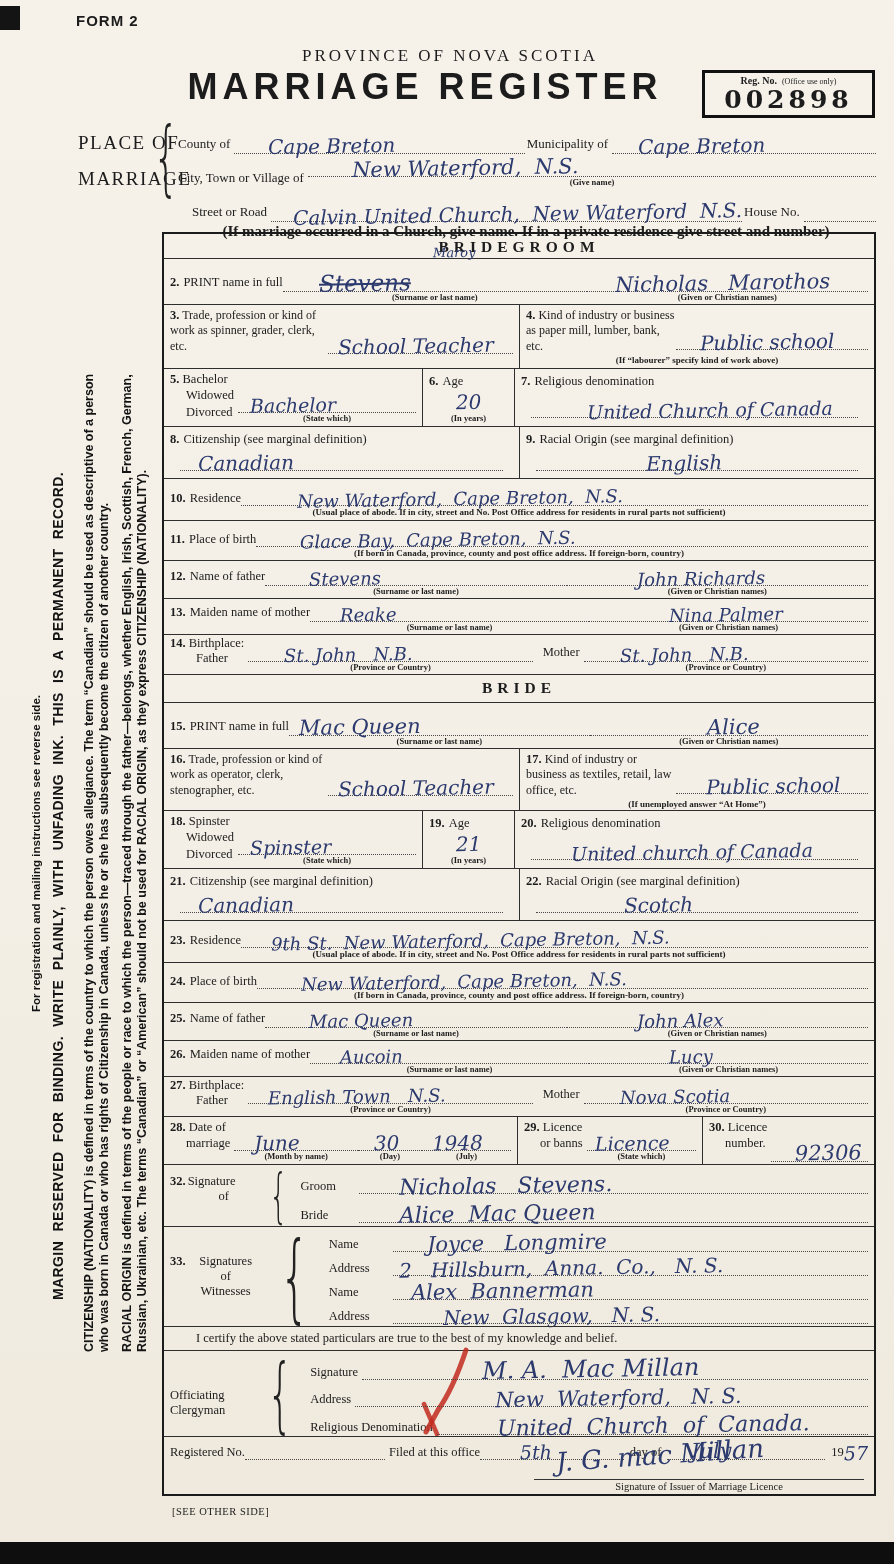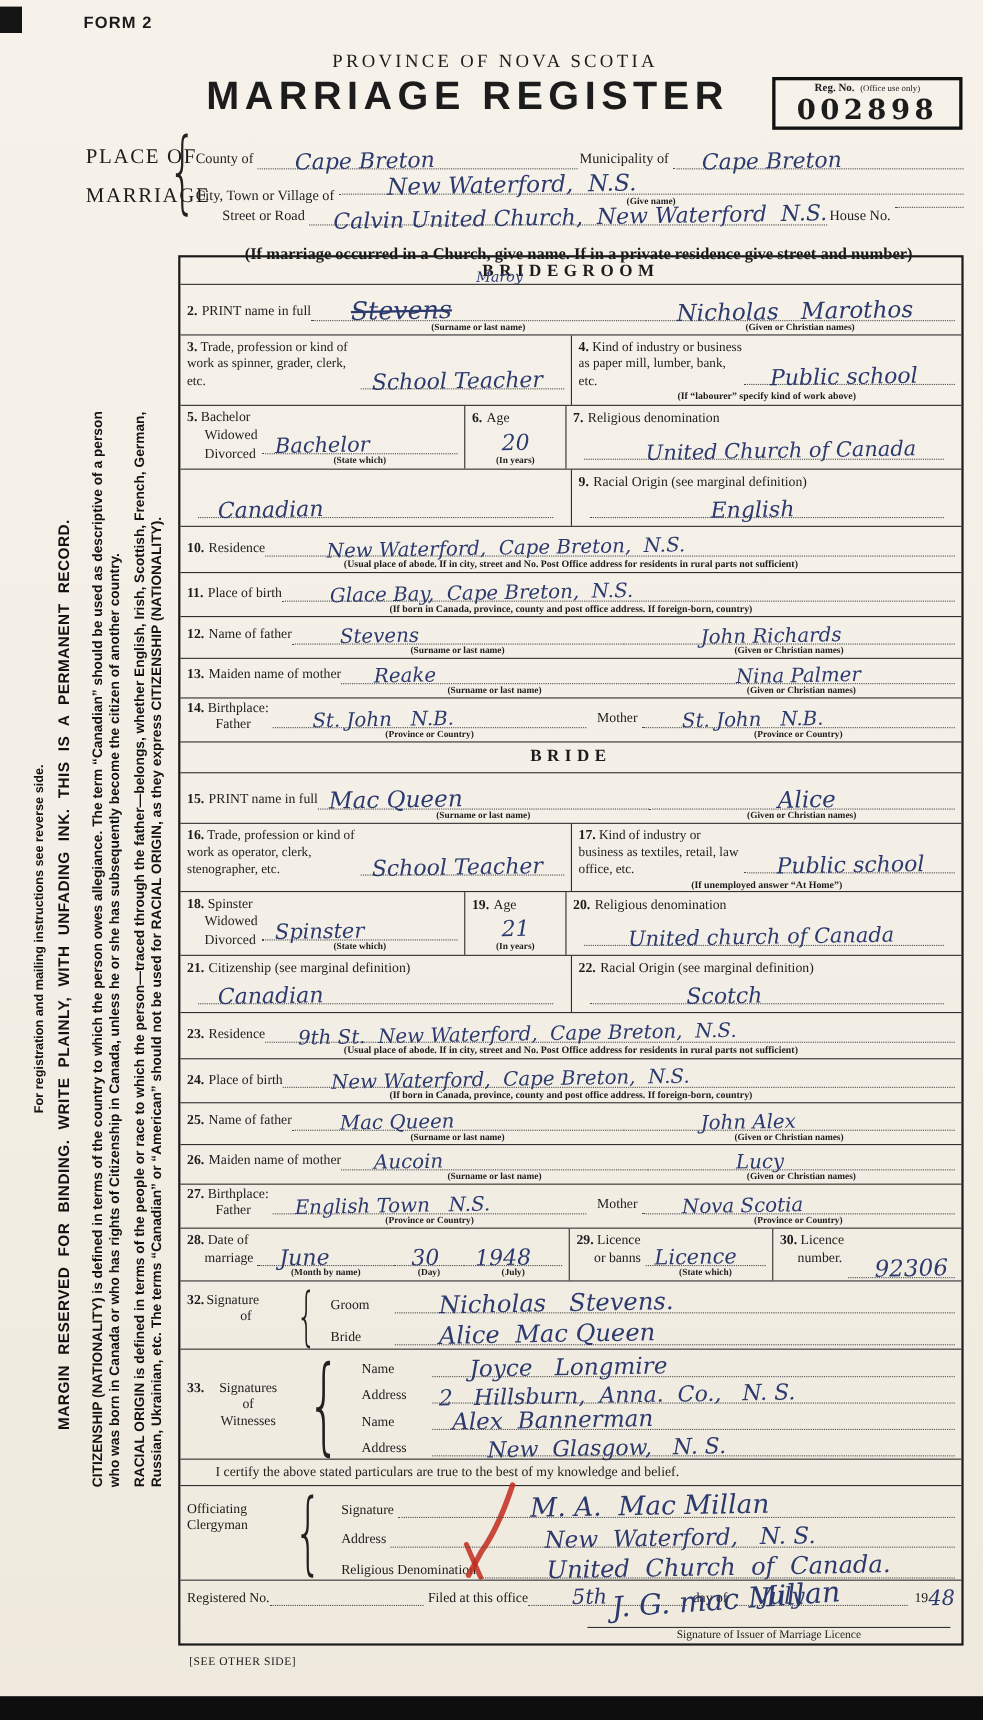--- a/index.html
+++ b/index.html
@@ -90,21 +90,21 @@
     </div>
     <div class="fx" style="align-items:flex-end;height:34px">
       <span class="plbl">City, Town or Village of</span>
       <span class="fcol" style="flex:1">
         <span class="dotspan" style="display:flex">
             <span class="hw" style="font-size:21px;margin-left:44px">New Waterford,  N.S.</span>
           </span>
         <span class="fsub">(Give name)</span>
       </span>
     </div>
-    <div class="fx" style="align-items:flex-start;height:34px;margin-left:24px">
+    <div class="fx" style="align-items:flex-end;height:34px;margin-left:14px">
       <span class="plbl">Street or Road</span>
       <span class="dotspan" style="flex:1">
           <span class="hw" style="font-size:20px;margin-left:22px">Calvin United Church,  New Waterford  N.S.</span>
         </span>
       <span class="plbl">House No.</span>
       <span class="dotspan" style="width:86px"></span>
     </div>
     <div class="fsub" style="font-size:15px">(If marriage occurred in a Church, give name.  If in a private residence give street and number)</div>
   </div>
 
@@ -187,20 +187,22 @@
         <div><span class="num">7.</span>
              <span class="lbl">Religious denomination</span></div>
         <div class="dotfill" style="margin:0 10px 6px">
             <span class="hw" style="font-size:19px;margin-left:56px">United Church of Canada</span>
           </div>
       </div>
     </div>
 
     <div class="row cells" style="height:52px">
       <div class="cell" style="width:50%;flex-direction:column">
+        <div><span class="num">8.</span>
+             <span class="lbl">Citizenship (see marginal definition)</span></div>
         <div class="dotfill" style="margin:0 10px 5px">
             <span class="hw" style="font-size:20px;margin-left:18px">Canadian</span>
           </div>
       </div>
       <div class="cell" style="width:50%;flex-direction:column">
         <div><span class="num">9.</span>
              <span class="lbl">Racial Origin (see marginal definition)</span></div>
         <div class="dotfill" style="margin:0 10px 5px">
             <span class="hw" style="font-size:20px;margin-left:110px">English</span>
           </div>
@@ -585,21 +587,21 @@
             </div>
         </div>
       </div>
     </div>
 
     <div class="row" style="height:24px;display:flex;align-items:center;padding-left:32px">
       <span style="font-size:12.5px">I certify the above stated particulars are true to the best of my knowledge and belief.</span>
     </div>
 
     <div class="row fx" style="height:86px">
-      <div style="font-size:12.5px;padding-top:12px;width:84px">
+      <div style="font-size:12.5px;padding-top:36px;width:84px">
         <div>Officiating</div>
         <div>Clergyman</div>
       </div>
       <div class="brace" style="font-size:82px">{</div>
       <div class="sigcol" style="position:relative">
         <svg class="redmark" width="66" height="90" viewBox="0 0 66 90">
           <path d="M56 4 C48 28 38 50 28 64 L16 86" stroke="#c22a1e" stroke-width="5" fill="none" stroke-linecap="round" opacity=".85"></path>
           <path d="M14 58 L27 88" stroke="#c22a1e" stroke-width="4.5" fill="none" stroke-linecap="round" opacity=".85"></path>
         </svg>
         <div class="sigline" style="height:27px">
@@ -628,21 +630,21 @@
       <span class="dotspan" style="width:140px"></span>
       <span class="lbl" style="margin-left:4px">Filed at this office</span>
       <span class="dotspan" style="flex:1">
           <span class="hw" style="font-size:19px;margin-left:40px">5th</span>
         </span>
       <span class="lbl" style="margin:0 6px">day of</span>
       <span class="dotspan" style="flex:1.1">
           <span class="hw" style="font-size:21px;margin-left:24px">July</span>
         </span>
       <span class="lbl" style="margin-left:6px">19</span>
-      <span class="hw" style="font-size:19px">48</span>
+      <span class="hw" style="font-size:19px">57</span>
     </div>
 
     <div class="row" style="height:30px;border-top:none">
       <span class="hw issuersig">J. G. mac Millan</span>
       <div class="issuerline">Signature of Issuer of Marriage Licence</div>
     </div>
 
   </div>
 
   <div class="abs" style="left:172px;top:1506px;font-size:10.5px;letter-spacing:.5px">[SEE OTHER SIDE]</div>

